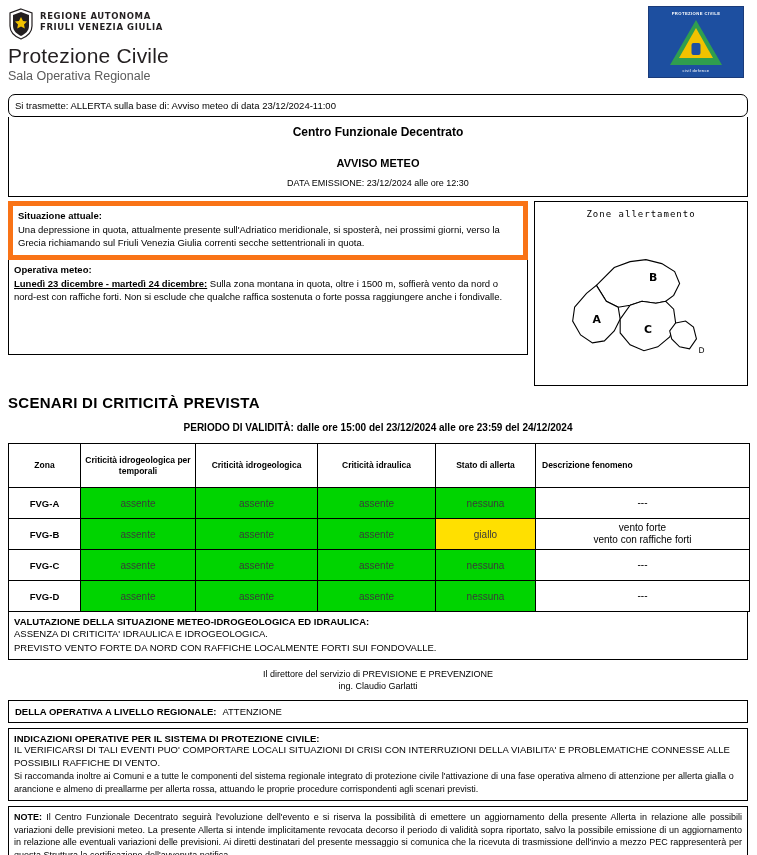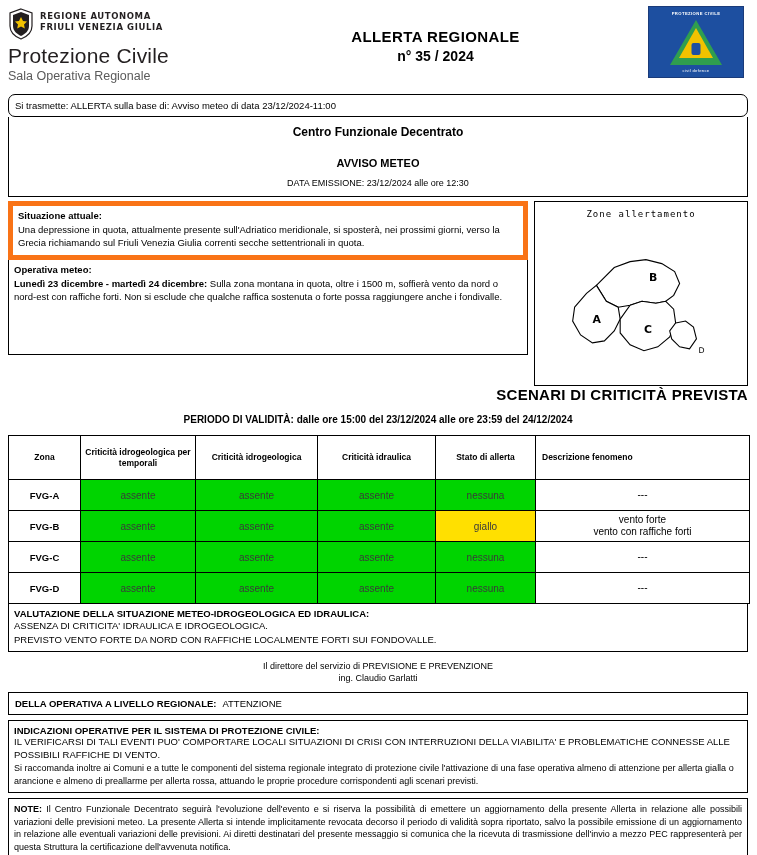--- a/index.html
+++ b/index.html
@@ -43,28 +43,28 @@
 
   
   .mid { display:flex; gap:0; margin-top:4px; align-items:flex-start; }
   .mid-left { width:525px; }
   .sit-box { border:5px solid #f97316; padding:4px 5px 6px 5px; }
   .sit-box .hd { font-weight:bold; font-size:9.5px; }
   .sit-box p { margin:2px 0 0 0; font-size:9.5px; line-height:13px; }
   .prev-box { border:1px solid #000; border-top:none; padding:4px 5px 5px 5px; height:95px; }
   .prev-box .hd { font-weight:bold; font-size:9.5px; }
   .prev-box p { margin:2px 0 0 0; font-size:9.5px; line-height:13px; }
-  .prev-box .b { font-weight:bold; }
+  .prev-box .b { font-weight:bold;text-decoration:underline; }
 
   .map-box { width:216px; margin-left:6px; border:1px solid #000; height:185px; position:relative; }
   .map-title { text-align:center; font-family:"DejaVu Sans Mono", monospace; font-size:9px; padding-top:7px; letter-spacing:1px; }
   .map-svg { position:absolute; top:22px; left:0; width:100%; }
 
   
-  .scen-title { text-align:right; font-size:15px; font-weight:bold; margin-top:0; letter-spacing:.3px; }
+  .scen-title { text-align:left; font-size:15px; font-weight:bold; margin-top:8px; letter-spacing:.3px; }
   .periodo { text-align:center; font-size:10px; font-weight:bold; margin-top:11px; }
 
   table.crit { width:100%; border-collapse:collapse; margin-top:10px; table-layout:fixed; }
   table.crit th, table.crit td { border:1px solid #000; text-align:center; font-size:10px; padding:3px 2px; }
   table.crit th { font-weight:bold; font-size:8.5px; line-height:11px; height:44px; }
   table.crit td.zona { font-weight:bold; font-size:9.5px; }
   table.crit td { height:31px; }
   td.green { background:#00d400; color:#3a3a3a; }
   td.yellow { background:#ffe000; color:#3a3a3a; }
   td.desc { text-align:left; padding-left:6px; font-size:9px; line-height:12px; }
@@ -103,24 +103,20 @@
         </svg>
         <div class="region-text">
           <div>REGIONE AUTONOMA</div>
           <div>FRIULI VENEZIA GIULIA</div>
         </div>
       </div>
       <div class="pc-title">Protezione Civile</div>
       <div class="pc-sub">Sala Operativa Regionale</div>
     </div>
 
-    <div class="hdr-center">
-      <div class="t1">ALLERTA REGIONALE</div>
-      <div class="t2">n° 35 / 2024</div>
-    </div>
 
     <div class="hdr-right">
       <div class="pc-logo">
         <div class="lbl">PROTEZIONE CIVILE</div>
         <div class="tri"></div>
         <div class="tri-in"></div>
         <div class="dot"></div>
         <div class="lbl2">civil defence</div>
       </div>
     </div>

